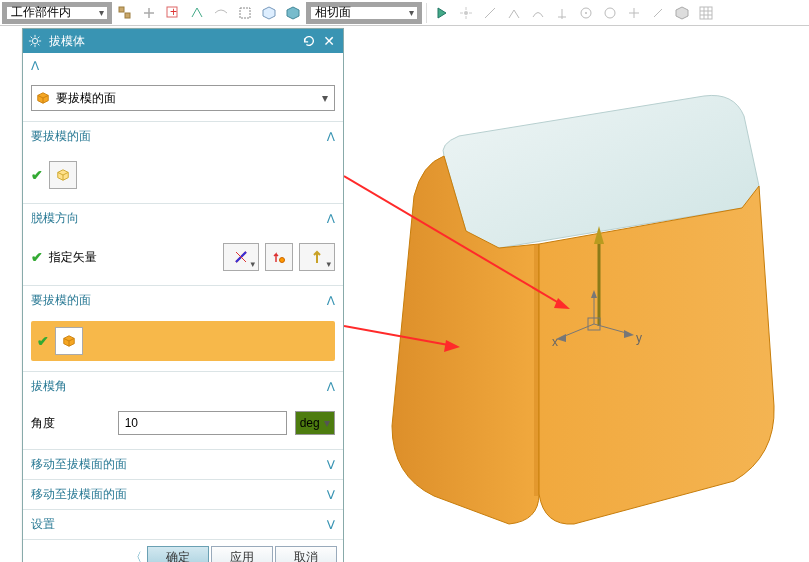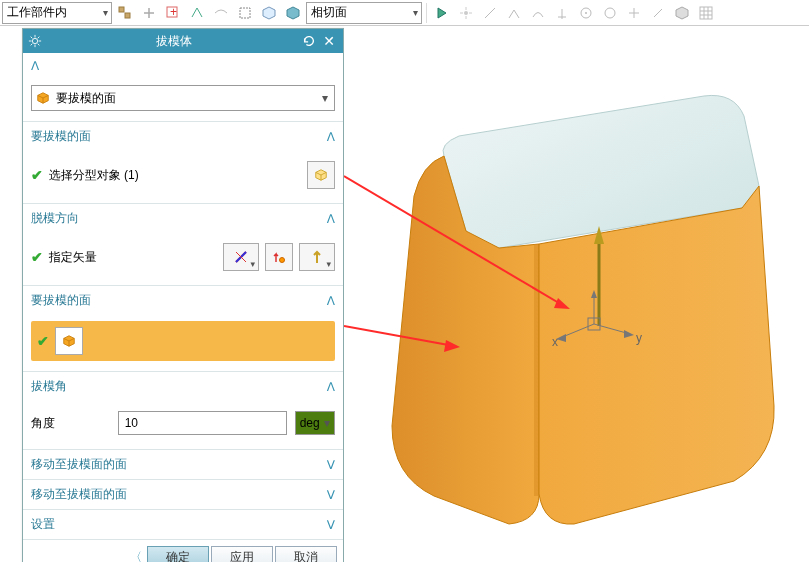--- a/index.html
+++ b/index.html
@@ -1,30 +1,30 @@
 <!DOCTYPE html>
 <html><head>
 <meta charset="utf-8">
 <style>
 * { box-sizing: border-box; margin: 0; padding: 0; font-family: "Microsoft YaHei", Arial, sans-serif; font-size: 12px; }
 body { width: 809px; height: 562px; background: #fff; position: relative; overflow: hidden; }
 
 
 .toolbar { height: 26px; border-bottom: 1px solid #ccc; display: flex; align-items: center; padding: 0 2px; gap: 2px; background: #fff; }
-.tb-select { height: 22px; border: 1px solid #a3a3a3; padding: 0 16px 0 4px; background: #fff; position: relative; display: flex; align-items: center; }
+.tb-select { height: 22px; border: 5px solid #a3a3a3; padding: 0 16px 0 4px; background: #fff; position: relative; display: flex; align-items: center; }
 .tb-select::after { content: "▾"; position: absolute; right: 3px; font-size: 10px; color: #555; }
 .tb-btn { width: 22px; height: 22px; border: 1px solid transparent; display: flex; align-items: center; justify-content: center; color: #666; }
 .tb-btn svg { width: 16px; height: 16px; }
 .tb-sep { width: 1px; height: 20px; background: #ddd; margin: 0 2px; }
 
 
 .dialog { position: absolute; left: 22px; top: 28px; width: 322px; border: 1px solid #8aa; box-shadow: 1px 1px 3px rgba(0,0,0,0.2); background: #fff; }
 .dlg-titlebar { height: 24px; background: #3994b3; color: #fff; display: flex; align-items: center; padding: 0 4px; }
 .dlg-gear { width: 16px; height: 16px; margin-right: 6px; display: flex; align-items: center; justify-content: center; }
-.dlg-title { flex: 1; text-align: center; }
+.dlg-title { flex: 1; }
 .dlg-tbtn { width: 20px; height: 20px; display: flex; align-items: center; justify-content: center; color: #fff; font-size: 14px; }
 
 .dlg-body { max-height: 486px; overflow-y: auto; }
 .section { border-bottom: 1px solid #dbe4e6; }
 .sec-header { display: flex; align-items: center; padding: 6px 8px; color: #2a7a95; cursor: pointer; }
 .sec-header .sec-label { flex: 1; }
 .sec-chev { color: #3994b3; font-size: 12px; }
 .sec-body { padding: 6px 8px 10px; }
 
 .type-select { width: 100%; height: 26px; border: 1px solid #999; display: flex; align-items: center; padding: 0 4px; gap: 6px; position: relative; background: #fff; }
@@ -209,21 +209,20 @@
     </div>
 
     <div class="section">
       <div class="sec-header">
         <span class="sec-label">要拔模的面</span>
         <span class="sec-chev">ᐱ</span>
       </div>
       <div class="sec-body">
         <div class="row">
           <span class="chk">✔</span>
-          <span class="lbl">选择分型对象 (1)</span>
           <div class="icon-btn">
               <svg class="cube-ico" viewBox="0 0 16 16">
                 <path d="M8 2 L14 5 L14 11 L8 14 L2 11 L2 5 Z" fill="#ffe08a" stroke="#c9a227"></path>
                 <path d="M2 5 L8 8 L14 5 M8 8 L8 14" stroke="#c9a227" fill="none"></path>
               </svg>
             </div>
         </div>
       </div>
     </div>
 

